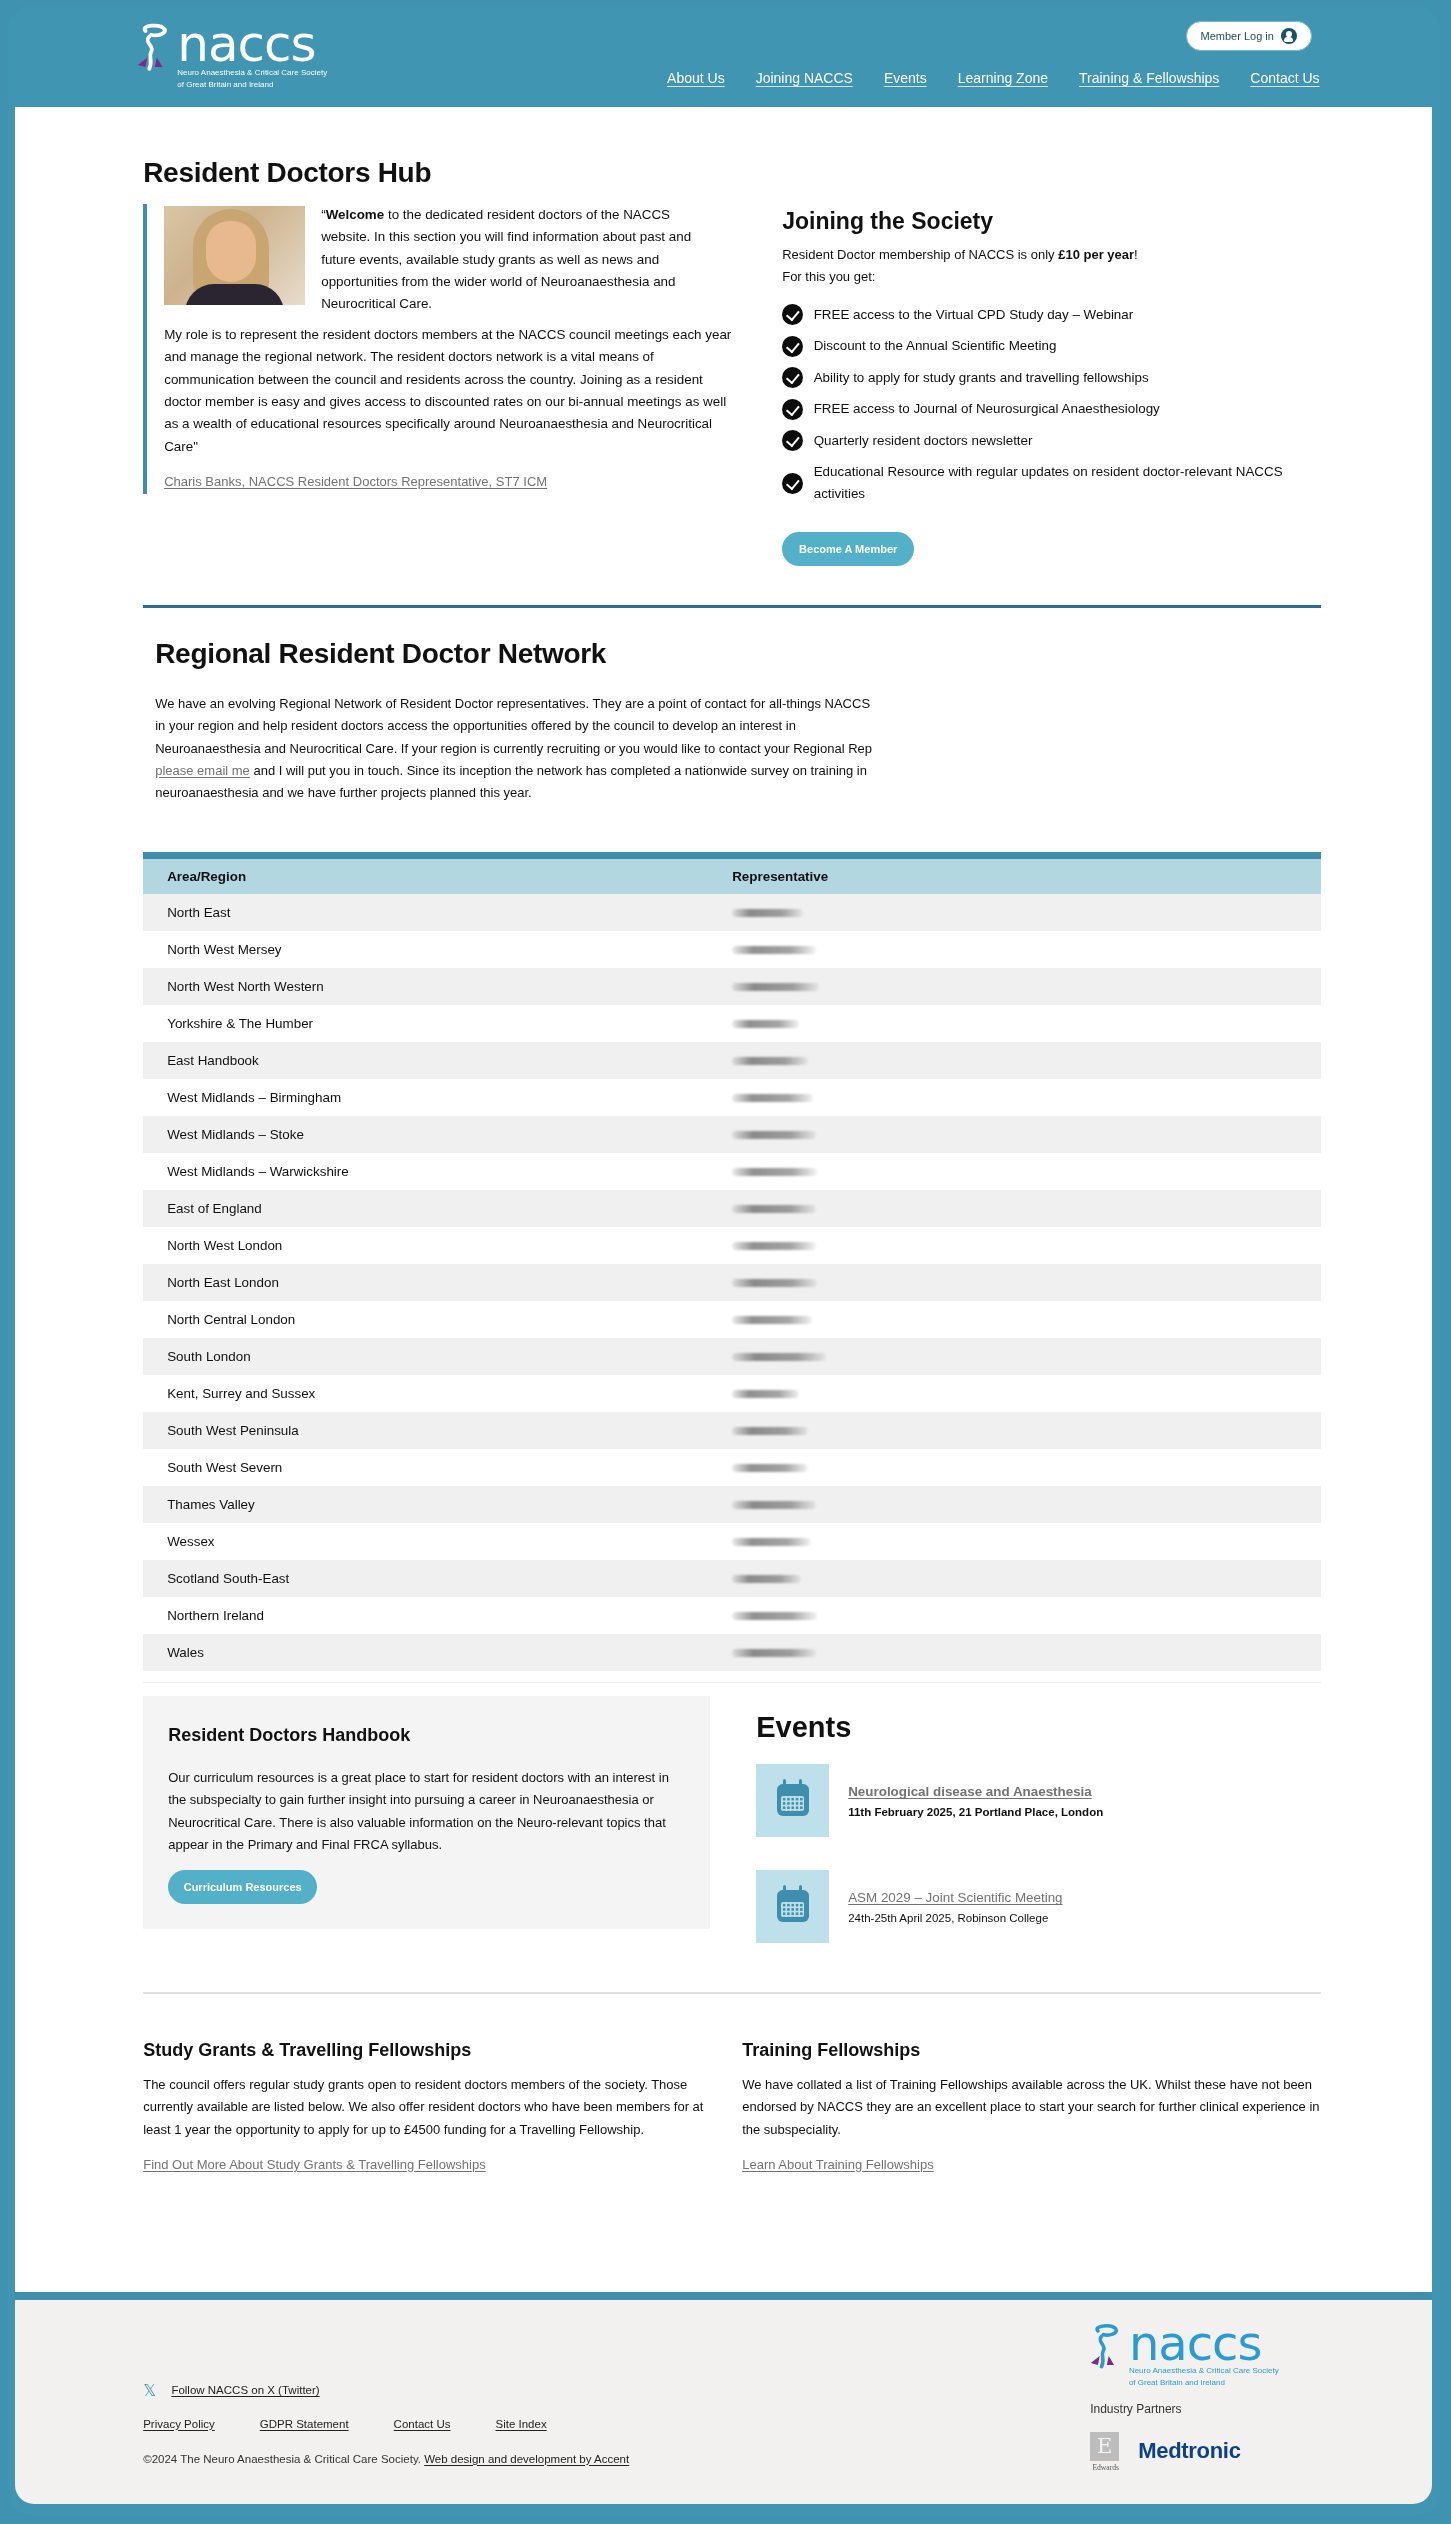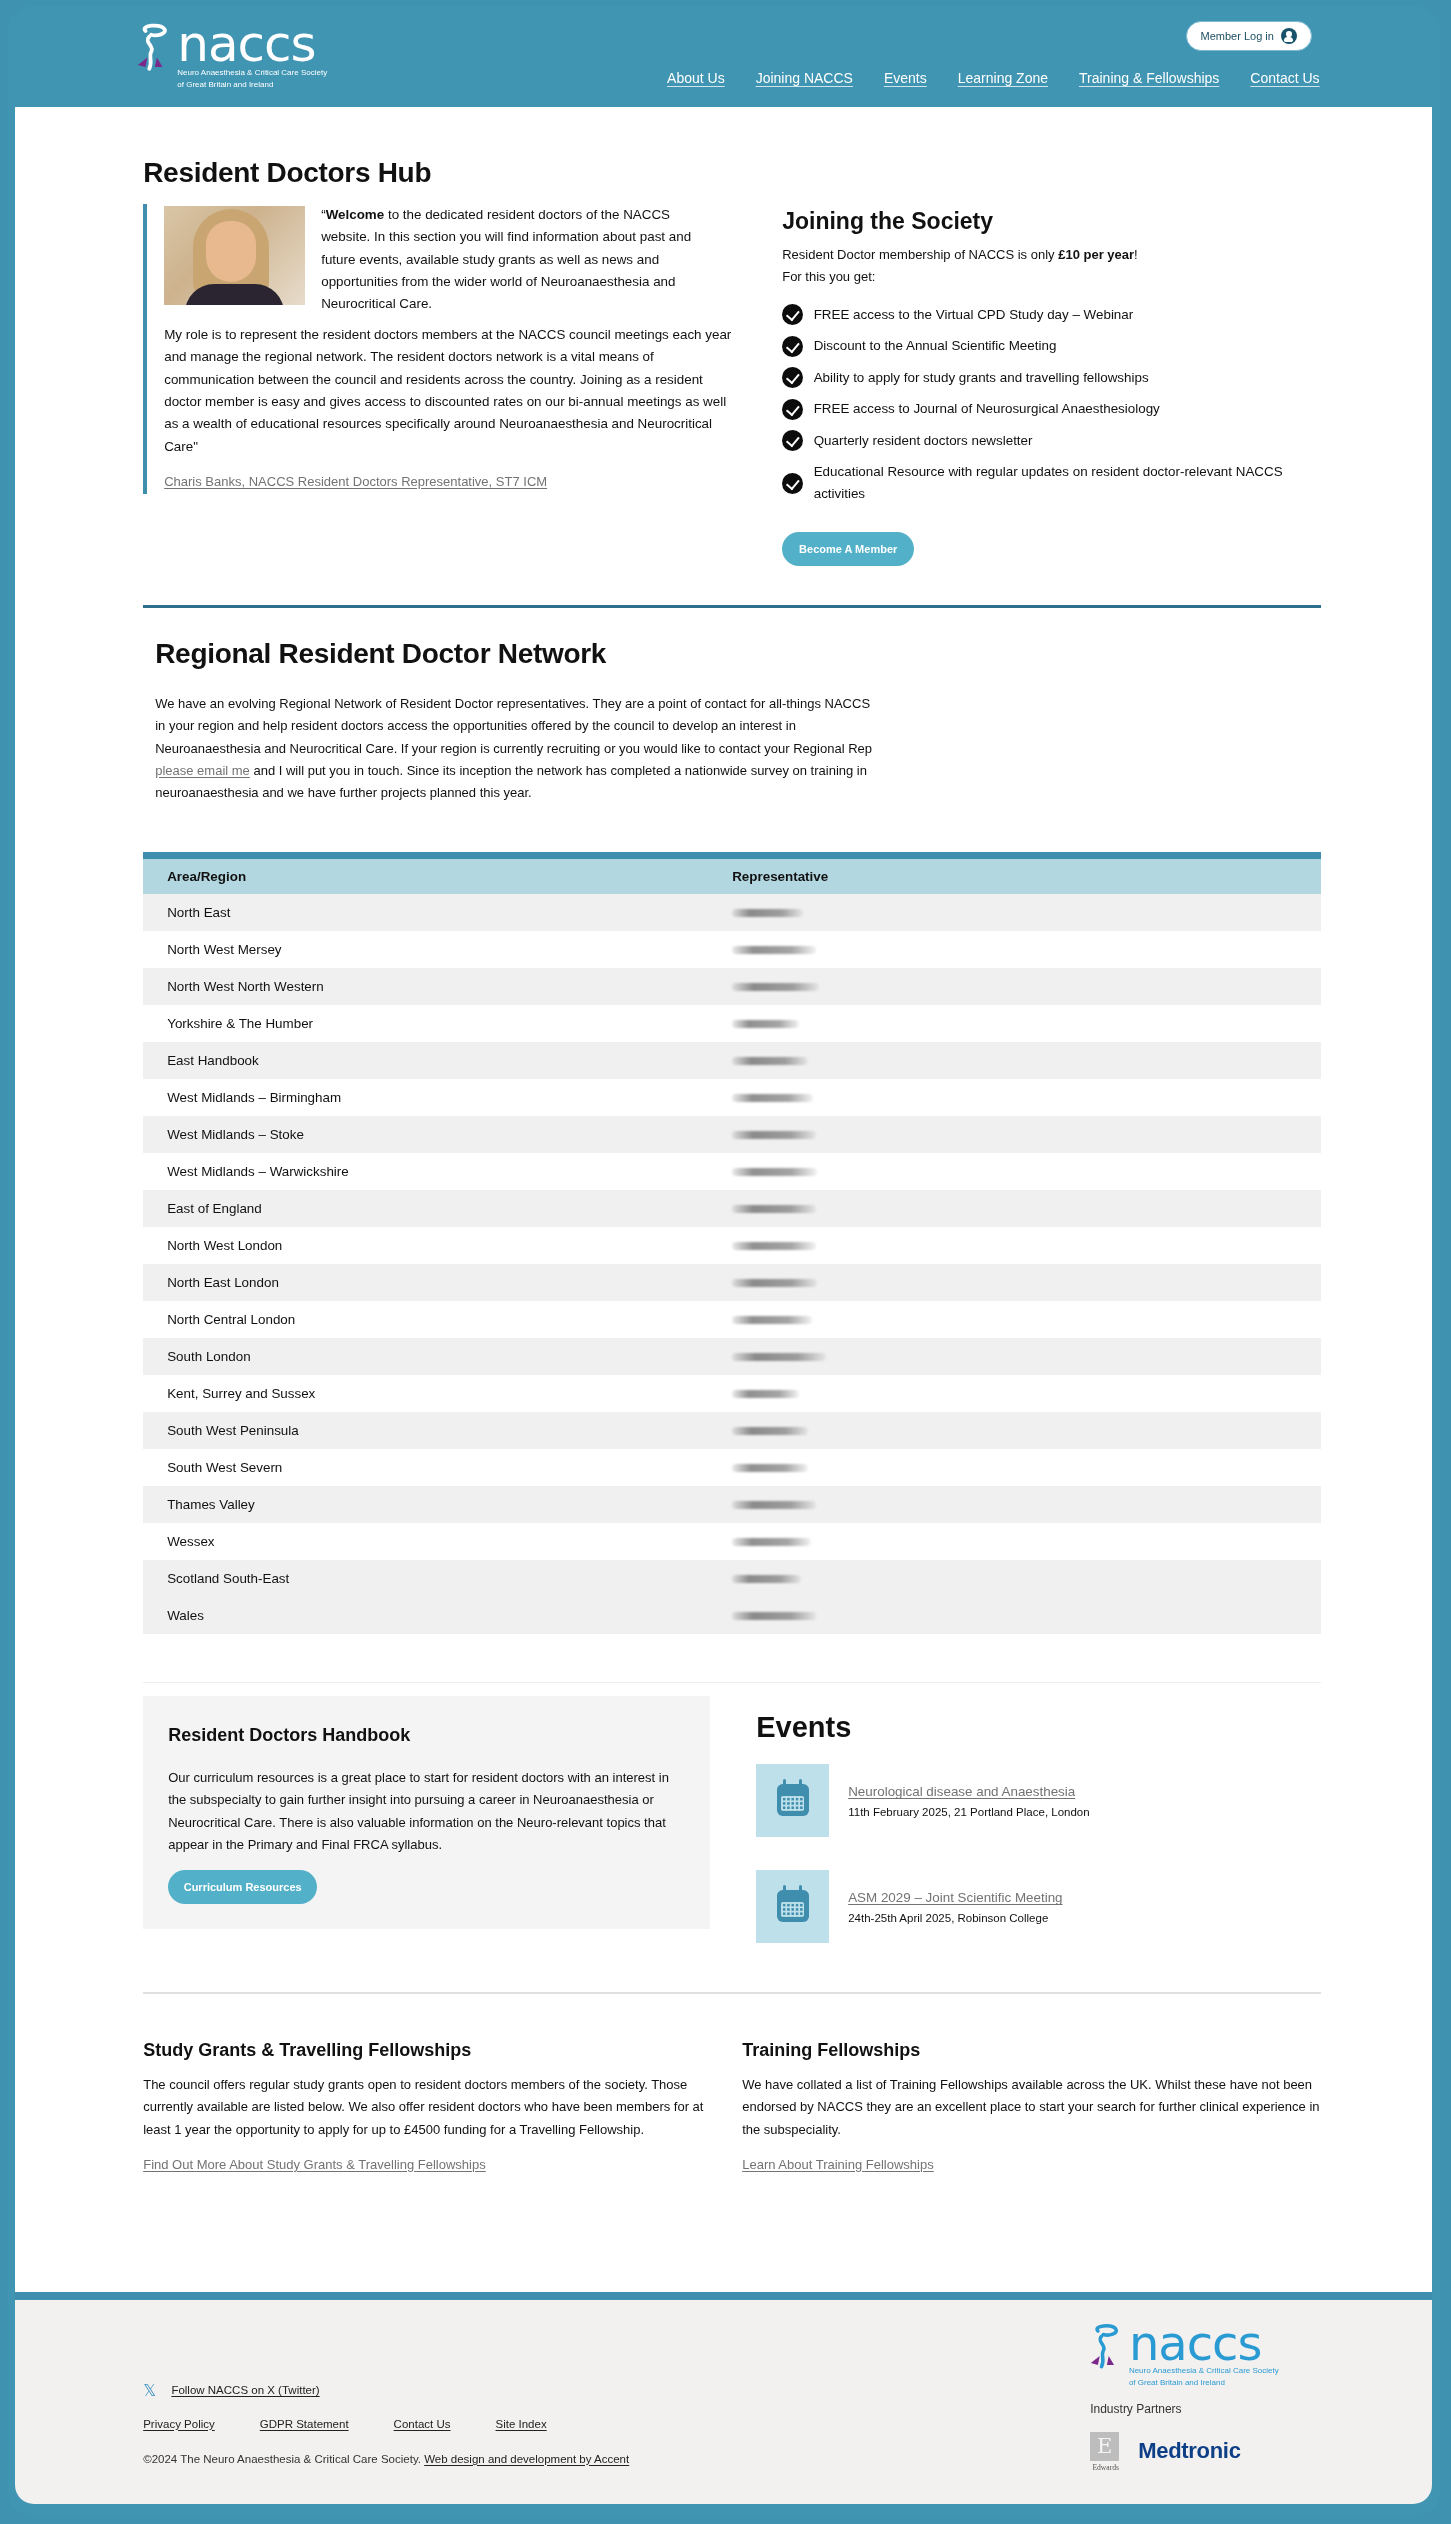--- a/index.html
+++ b/index.html
@@ -260,37 +260,41 @@
             <div class="col2"><span class="blur" style="width: 84px;"></span></div>
           </div>
           <div class="row">
             <div class="col1">Wessex</div>
             <div class="col2"><span class="blur" style="width: 79px;"></span></div>
           </div>
           <div class="row odd">
             <div class="col1">Scotland South-East</div>
             <div class="col2"><span class="blur" style="width: 69px;"></span></div>
           </div>
+          <div class="row">
+            <div class="col1">Northern Ireland</div>
+            <div class="col2"><span class="blur" style="width: 85px;"></span></div>
+          </div>
           <div class="row odd">
             <div class="col1">Wales</div>
             <div class="col2"><span class="blur" style="width: 84px;"></span></div>
           </div>
         </div>
     </div>
     <div class="grey-rule" style="top:1575px; height:1px; background:#eeeeee;"></div>
 
     <section class="handbook">
       <h3 class="abs" style="left:25px; top:29px;">Resident Doctors Handbook</h3>
       <p class="body-text abs" style="left:25px; top:71px; width:516px; font-size:13px;">Our curriculum resources is a great place to start for resident doctors with an interest in the subspecialty to gain further insight into pursuing a career in Neuroanaesthesia or Neurocritical Care. There is also valuable information on the Neuro-relevant topics that appear in the Primary and Final FRCA syllabus.</p>
       <a class="pill-btn abs" style="left:25px; top:174px; width:149px;">Curriculum Resources</a>
     </section>
 
     <section class="events abs" style="left:741px; top:1604px; width:573px; height:229px;">
       <h2>Events</h2>
-      <div class="event" style="left:0; top:53px;">
+      <div class="event" style="left:0; top:53px;font-weight:bold;">
         <div class="cal-box">
             <div class="cal">
               <div class="dots"></div>
             </div>
           </div>
         <div class="ev-text">
           <a class="link ev-title">Neurological disease and Anaesthesia</a>
           <div class="ev-meta">11th February 2025, 21 Portland Place, London</div>
         </div>
       </div>

